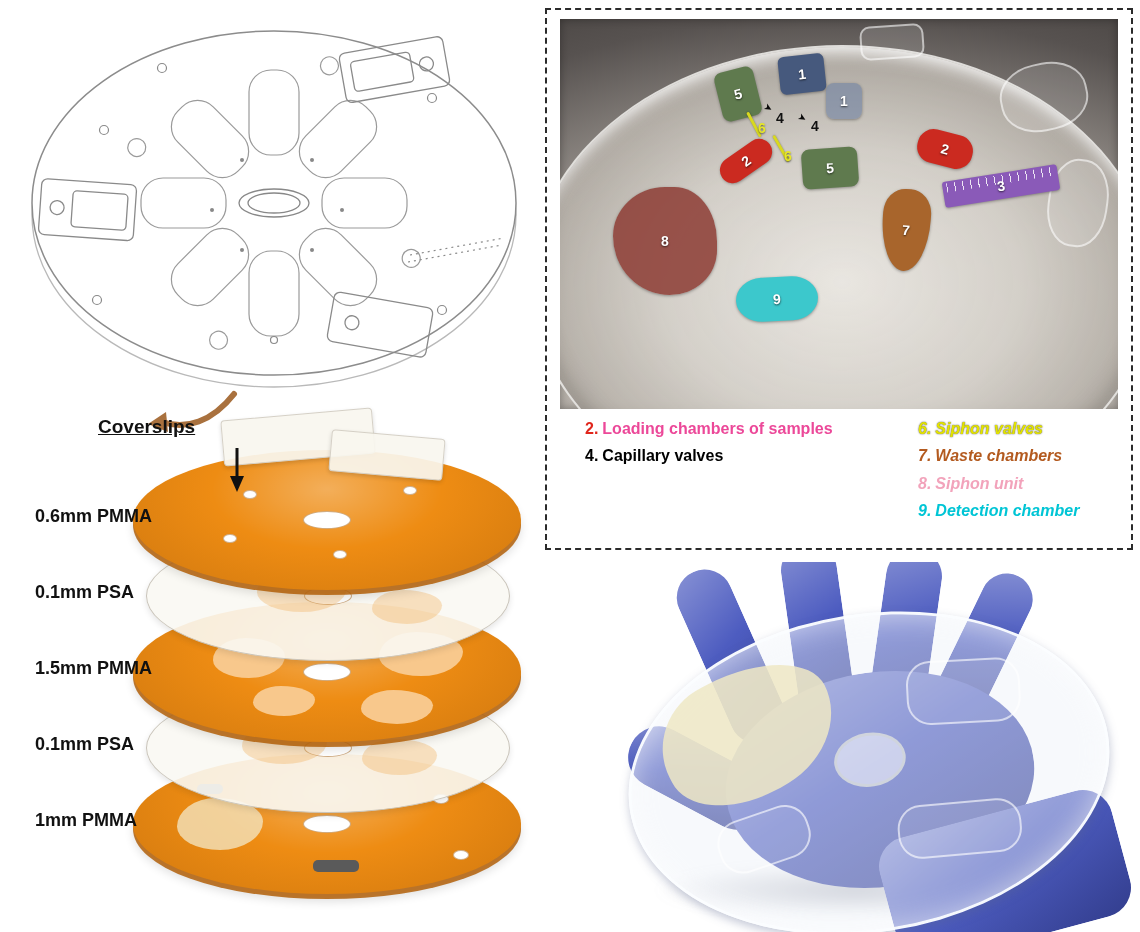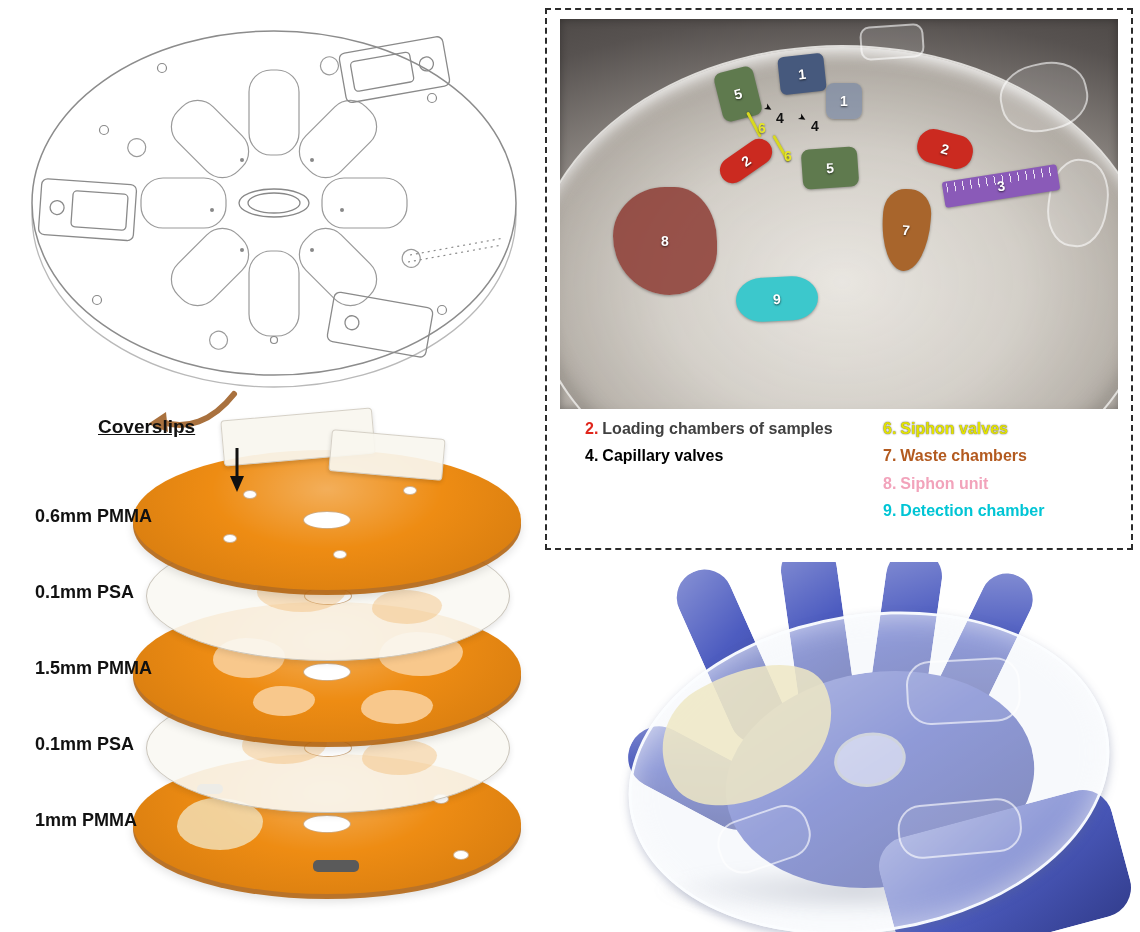--- a/index.html
+++ b/index.html
@@ -226,28 +226,28 @@
       <span class="floater" style="left: 216px; top: 92px; text-shadow: none; color: rgb(17, 17, 17);">4</span>
       <span class="floater" style="left: 251px; top: 100px; text-shadow: none; color: rgb(17, 17, 17);">4</span>
       <span class="floater" style="left: 198px; top: 102px; color: rgb(230, 230, 42);">6</span>
       <span class="floater" style="left: 224px; top: 130px; color: rgb(230, 230, 42);">6</span>
       <span class="floater ptr" style="left:204px;top:84px;transform:rotate(30deg);">➤</span>
       <span class="floater ptr" style="left:238px;top:94px;transform:rotate(30deg);">➤</span>
     </div>
 
     <div class="lg-col" style="left:38px;">
       <div class="lg-item">
-        <span class="lg-num" style="color: rgb(224, 38, 28);">2.</span><span style="color: #404040; text-align: right;">Loading chambers of samples</span>
+        <span class="lg-num" style="color: rgb(224, 38, 28);">2.</span><span style="color: #ec4899; text-align: right;">Loading chambers of samples</span>
       </div>
       <div class="lg-item">
         <span class="lg-num" style="color: rgb(0, 0, 0);">4.</span><span style="color: rgb(0, 0, 0);">Capillary valves</span>
       </div>
     </div>
 
-    <div class="lg-col" style="left:336px;">
+    <div class="lg-col" style="left:371px;font-style:italic;">
       <div class="lg-item hl">
         <span class="lg-num" style="color: rgb(227, 227, 0);">6.</span><span style="color: rgb(227, 227, 0);">Siphon valves</span>
       </div>
       <div class="lg-item">
         <span class="lg-num" style="color: rgb(179, 90, 31);">7.</span><span style="color: rgb(179, 90, 31); margin-top: 34px;">Waste chambers</span>
       </div>
       <div class="lg-item">
         <span class="lg-num" style="color: rgb(242, 163, 187);">8.</span><span style="color: rgb(242, 163, 187);">Siphon unit</span>
       </div>
       <div class="lg-item">

